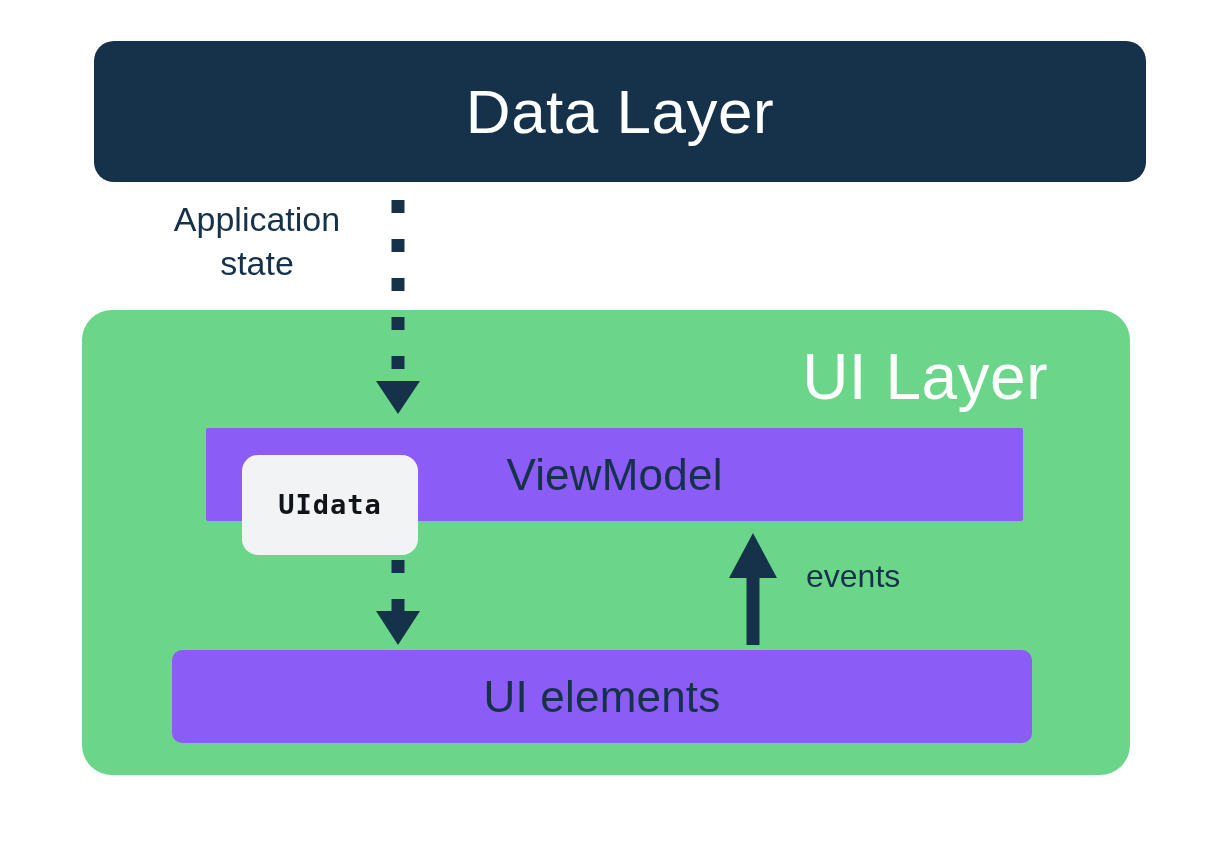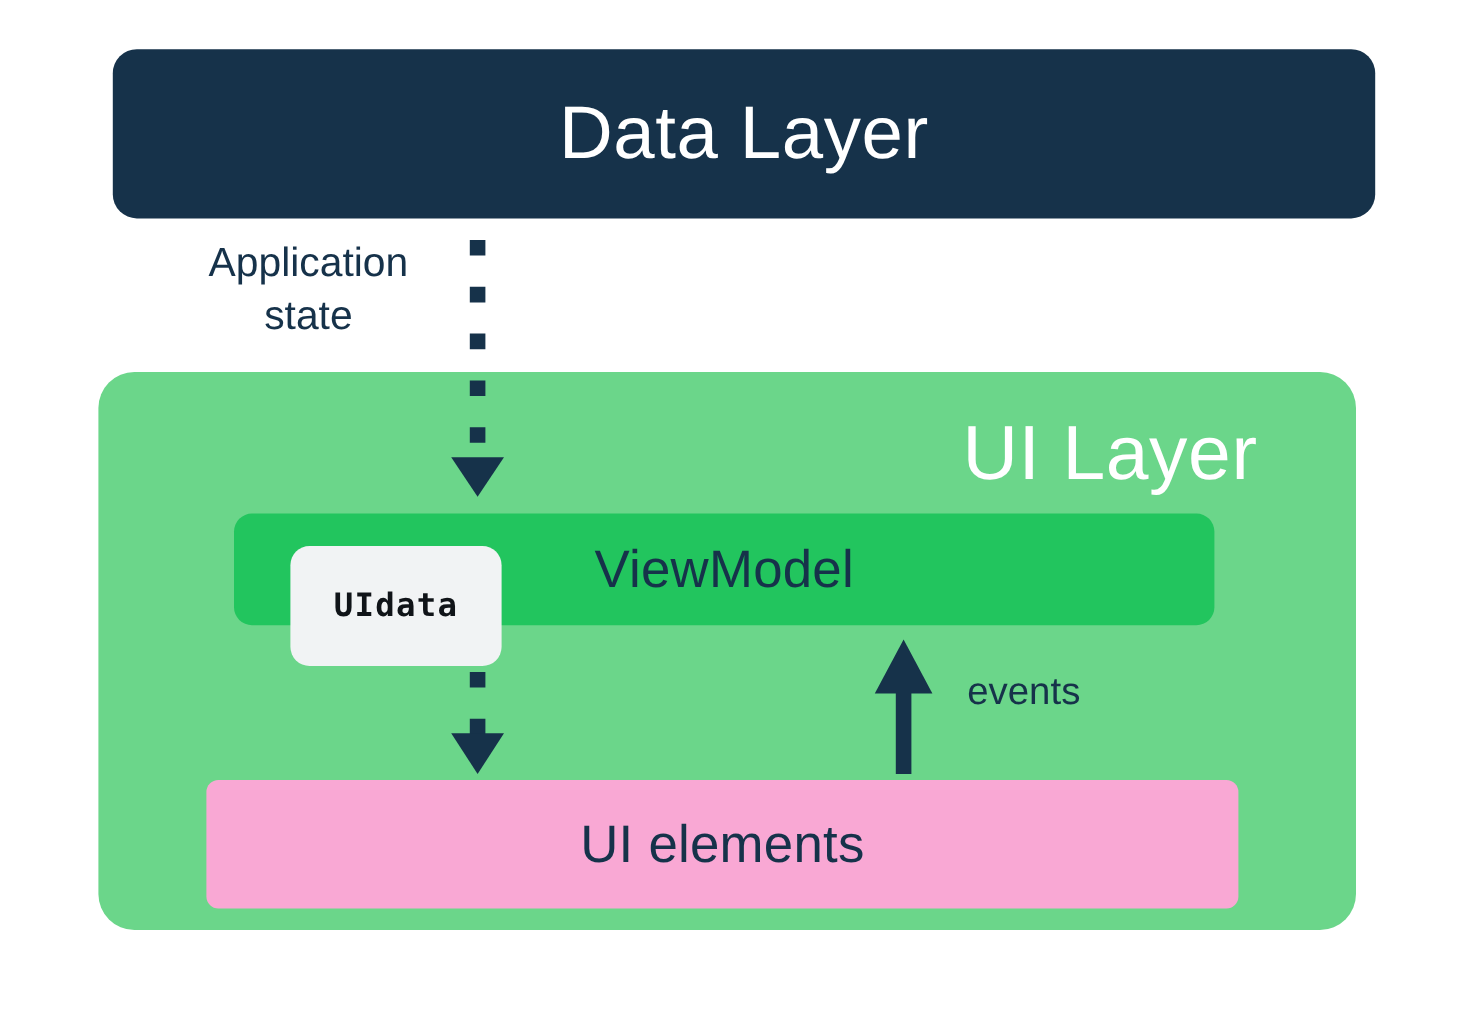--- a/index.html
+++ b/index.html
@@ -63,26 +63,26 @@
     color: #ffffff;
     font-size: 64px;
     font-weight: 400;
     line-height: 1;
     letter-spacing: 0.5px;
   }
 
   
   .viewmodel-box {
     position: absolute;
-    left: 195px;
+    left: 206px;
     top: 428px;
     width: 817px;
     height: 93px;
-    background: #22c55e;
-    border-radius: 15px;
+    background: #8b5cf6;
+    border-radius: 2px;
     display: flex;
     align-items: center;
     justify-content: center;
     box-sizing: border-box;
   }
   .viewmodel-label {
     color: #16324a;
     font-size: 44px;
     font-weight: 400;
     line-height: 1;
@@ -112,22 +112,22 @@
     line-height: 1.42;
     letter-spacing: 1px;
   }
 
   
   .ui-elements-box {
     position: absolute;
     left: 172px;
     top: 650px;
     width: 860px;
-    height: 107px;
-    background: #f9a8d4;
+    height: 93px;
+    background: #8b5cf6;
     border-radius: 10px;
     display: flex;
     align-items: center;
     justify-content: center;
     box-sizing: border-box;
   }
   .ui-elements-label {
     color: #16324a;
     font-size: 44px;
     font-weight: 400;

